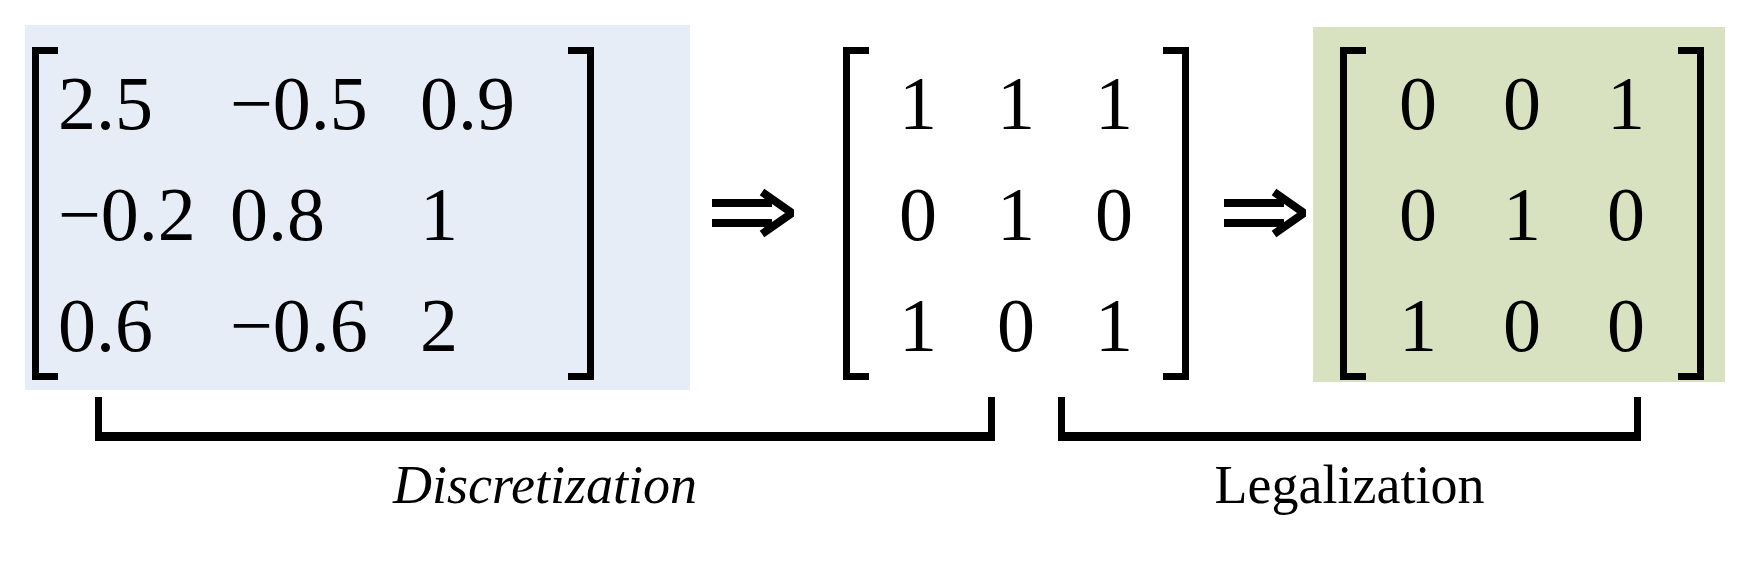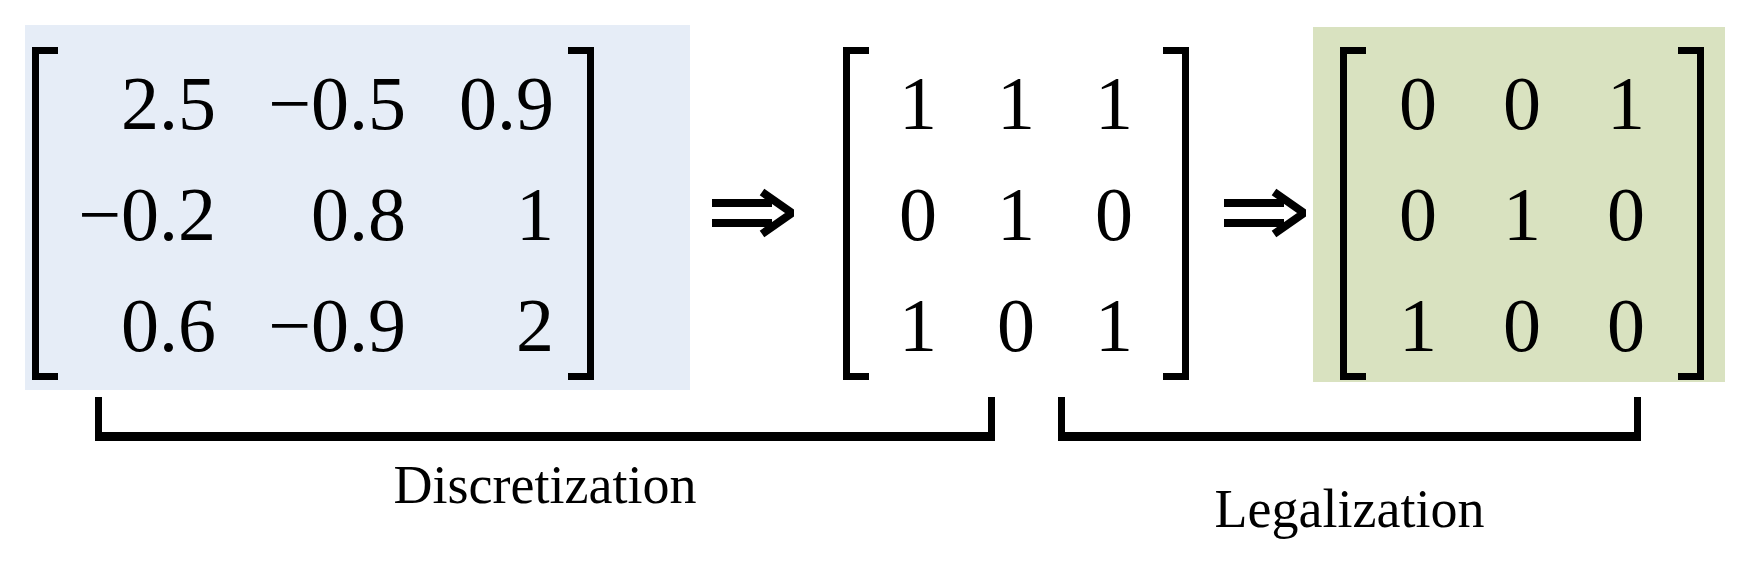--- a/index.html
+++ b/index.html
@@ -65,21 +65,21 @@
   .bracket.right .arm { right: 0; }
 
   .cells {
     display: grid;
     grid-template-columns: repeat(3, auto);
     align-items: center;
   }
   .cell {
     font-size: 76px;
     line-height: 1;
-    text-align: right;
+    text-align: left;
     white-space: nowrap;
   }
 
   
   #matrix-decimal { left: 32px;  top: 47px; height: 333px; }
   #matrix-decimal .cells { grid-template-columns: 172px 190px 148px; }
   #matrix-decimal .cells  { grid-template-rows: 111px 111px 111px; }
   #matrix-decimal .cell   { padding-right: 14px; }
 
   
@@ -119,43 +119,43 @@
 
   
   .caption {
     position: absolute;
     z-index: 2;
     font-size: 54px;
     line-height: 1;
     text-align: center;
     white-space: nowrap;
   }
-  #label-discretization { left: 95px;  top: 458px; width: 900px; }
-  #label-legalization   { left: 1058px; top: 458px; width: 583px; margin-top: 24px; }
+  #label-discretization { left: 95px;  top: 458px; width: 900px; font-style: italic; }
+  #label-legalization   { left: 1058px; top: 458px; width: 583px; }
 </style>
 </head>
 <body>
 
 <div id="hl-blue" class="hl"></div>
 <div id="hl-green" class="hl"></div>
 
 <div id="matrix-decimal" class="matrix">
   <div class="bracket left">
     <span class="arm top"></span>
       <span class="arm bottom"></span>
   </div>
   <div class="cells">
     <div class="cell">2.5</div>
     <div class="cell">−0.5</div>
     <div class="cell">0.9</div>
     <div class="cell">−0.2</div>
     <div class="cell">0.8</div>
     <div class="cell">1</div>
     <div class="cell">0.6</div>
-    <div class="cell">−0.9</div>
+    <div class="cell">−0.6</div>
     <div class="cell">2</div>
   </div>
   <div class="bracket right">
     <span class="arm top"></span>
       <span class="arm bottom"></span>
   </div>
 </div>
 
 <div id="arrow-1" class="arrow">
   <svg viewBox="0 0 84 58" width="84" height="58" aria-hidden="true">

